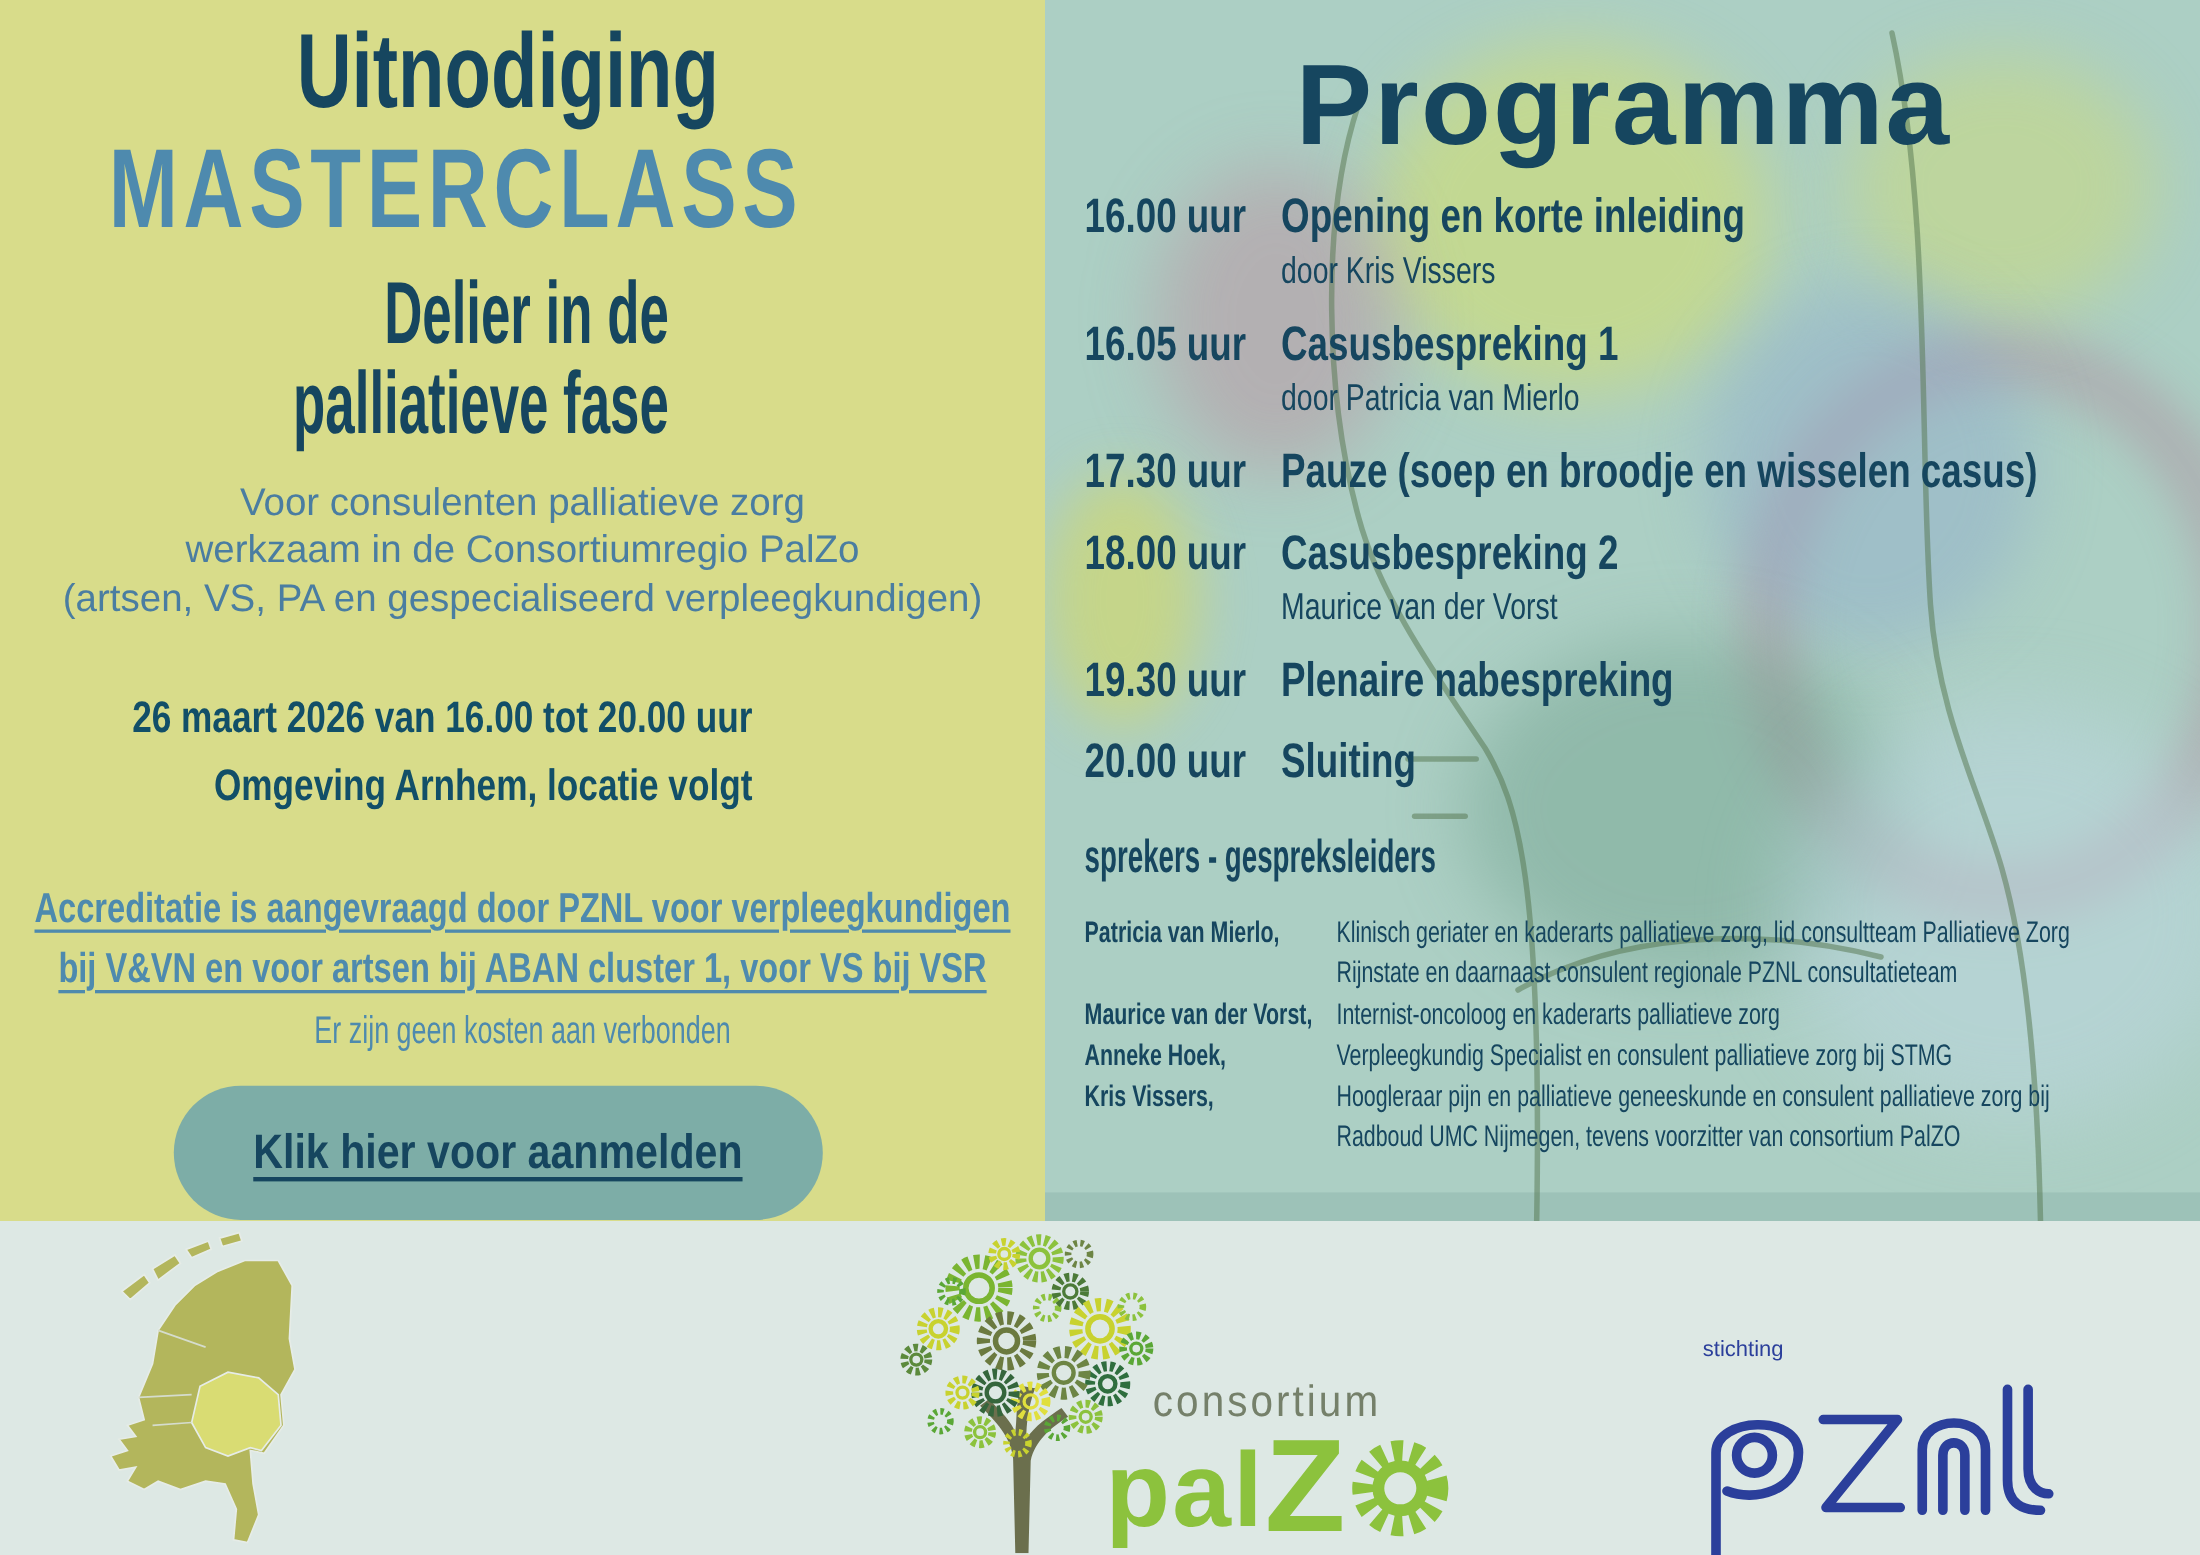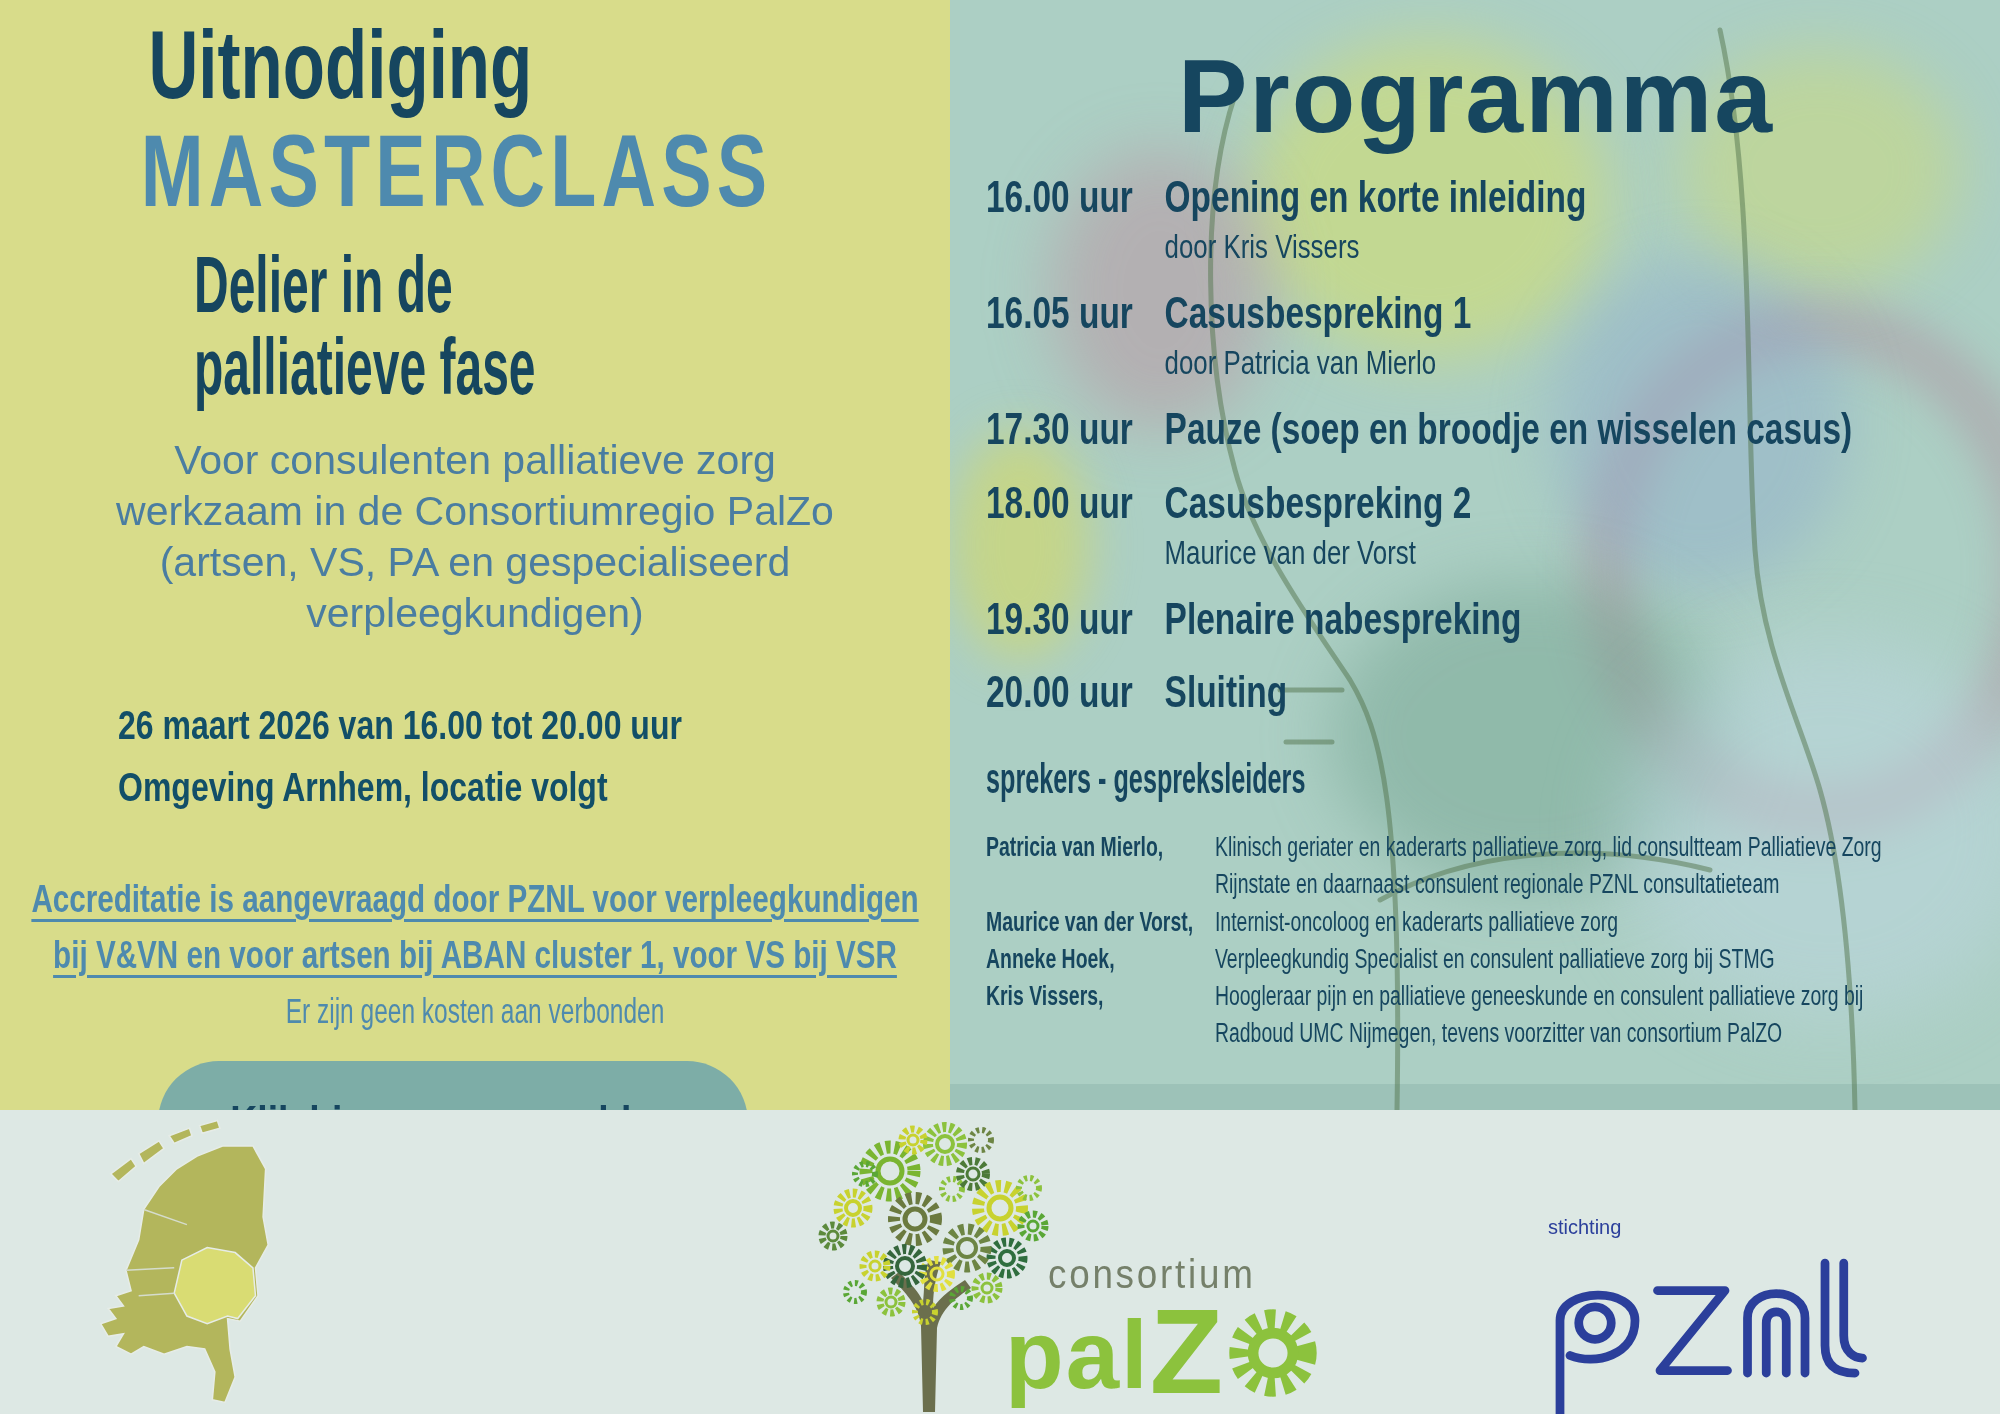--- a/index.html
+++ b/index.html
@@ -2,29 +2,29 @@
 <html style="--yellow: #d8dc8a; --navy: #16465f; --steel: #4e8aae; --subtle-blue: #4a7da1; --date-navy: #124f68; --btn-teal: #7dada7; --teal-bg: #accfc4; --footer-bg: #dde8e4; --olive-text: #6d7a50; --palzo-green: #8cc23d; --pznl-blue: #2b3f9b; --map-olive: #b3b65c; --map-highlight: #d9dc73; --trunk-olive: #6b6f4d;"><head>
 <meta charset="utf-8">
 <style>
   html,body{margin:0;padding:0;background:#222;}
   #canvas{position:relative;width:2000px;height:1414px;overflow:hidden;
           font-family:"Liberation Sans",sans-serif;background:var(--footer-bg,#dde8e4);}
 
   
   #left-panel{position:absolute;left:0;top:0;width:950px;height:1110px;background:var(--yellow,#d8dc8a);}
   .lp-inner{position:relative;width:100%;height:100%;text-align:center;}
-  .narrow-col{width:760px;margin:0 auto 0 0;text-align:left;padding-left:42px;} 
+  .narrow-col{width:760px;margin:0 auto 0 0;text-align:right;} 
 
   .kicker{padding-top:16px;font-size:96px;font-weight:bold;color:var(--navy);
           transform:scaleX(.72);transform-origin:center top;line-height:1.02;letter-spacing:0;}
   .big-title{margin-top:6px;font-size:102px;font-weight:bold;color:var(--steel);
           letter-spacing:7px;transform:scaleX(.74);transform-origin:center top;line-height:1.0;}
   .sub-title{margin-top:22px;font-size:80px;font-weight:600;color:var(--navy);
           transform:scaleX(.60);transform-origin:center top;line-height:1.02;}
-  .audience{margin-top:28px;font-size:41px;line-height:1.24;color:var(--subtle-blue);}
+  .audience{margin-top:28px;font-size:35px;line-height:1.24;color:var(--subtle-blue);}
   .dateblock{margin-top:56px;font-size:40px;font-weight:bold;color:var(--date-navy);line-height:1.55;
           transform:scaleX(.80);transform-origin:center top;}
   .accred{margin:54px auto 0;width:1190px;margin-left:-120px;font-size:38px;font-weight:bold;
           color:var(--steel);line-height:1.45;text-decoration:underline;text-underline-offset:7px;
           transform:scaleX(.78);transform-origin:center top;}
   .costs{margin-top:8px;font-size:35px;color:var(--steel);transform:scaleX(.70);transform-origin:center top;}
   .cta-wrap{margin-top:30px;display:flex;justify-content:center;transform:translateX(-22px);}
   .cta{width:590px;height:122px;border-radius:70px;background:var(--btn-teal);border:none;cursor:pointer;
        display:flex;align-items:center;justify-content:center;}
   .cta span{font-size:44px;font-weight:600;color:var(--navy);text-decoration:underline;

